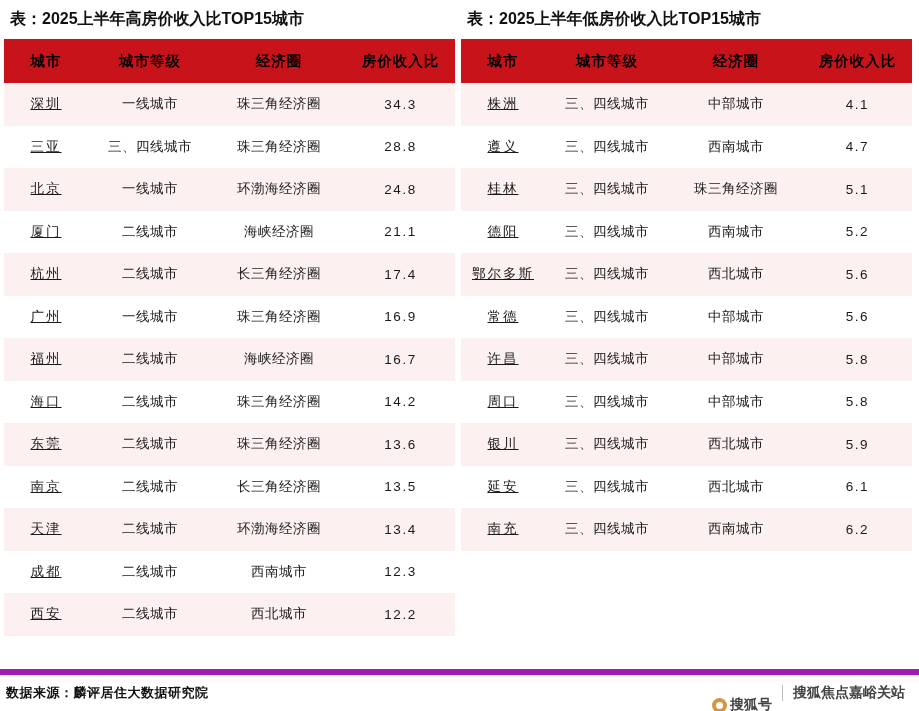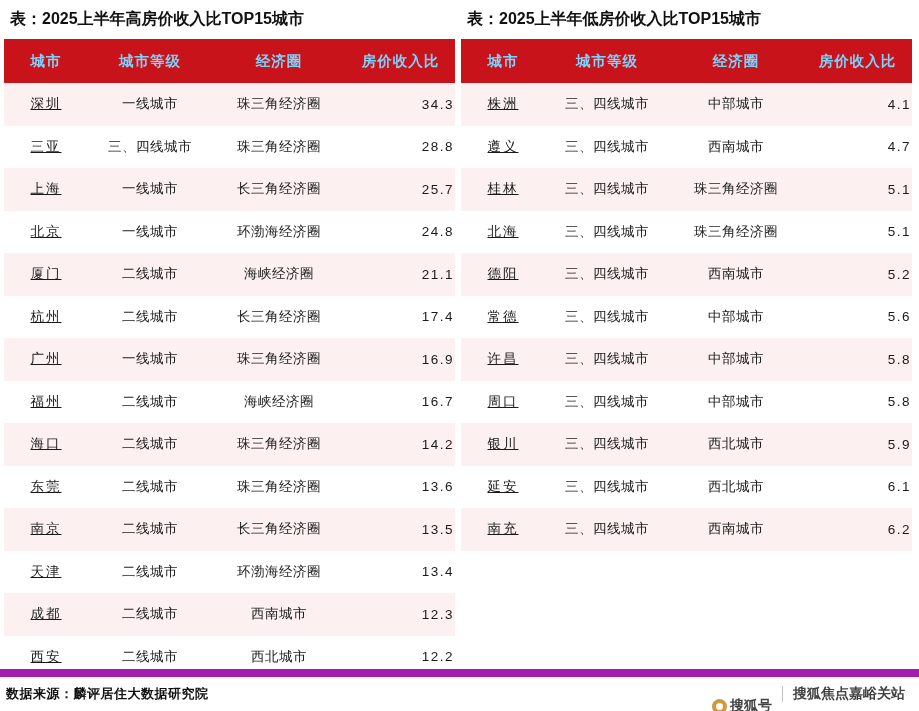--- a/index.html
+++ b/index.html
@@ -48,21 +48,21 @@
   .caption .cap-label {
     font-weight: bold;
   }
   table {
     border-collapse: collapse;
     width: 451px;
     table-layout: fixed;
   }
   thead th {
     background: #c8131b;
-    color: #7dd3fc;
+    color: #000000;
     font-size: 14.5px;
     font-weight: bold;
     height: 42px;
     text-align: center;
     letter-spacing: 1px;
     border: none;
   }
   tbody td {
     height: 40.5px;
     font-size: 13.5px;
@@ -76,34 +76,33 @@
   }
   tbody tr:nth-child(even) td {
     background: #ffffff;
   }
   tbody td.city {
     letter-spacing: 2px;
     text-decoration: underline;
   }
   tbody td.val {
     letter-spacing: 1.5px;
-    text-align: right;
   }
   .col-city { width: 84px; }
   .col-tier { width: 124px; }
   .col-zone { width: 134px; }
   .col-ratio { width: 109px; }
 
   .footer {
     position: absolute;
     left: 0;
     bottom: 0;
     width: 919px;
     height: 42px;
-    border-top: 8px solid #a21caf;
+    border-top: 6px solid #a21caf;
     box-sizing: border-box;
     display: flex;
     align-items: center;
     justify-content: space-between;
     padding: 0 14px 0 6px;
     background: #ffffff;
   }
   .source {
     font-size: 13px;
     font-weight: bold;
@@ -186,26 +185,20 @@
             <td>珠三角经济圈</td>
             <td class="val">34.3</td>
           </tr>
           <tr>
             <td class="city">三亚</td>
             <td>三、四线城市</td>
             <td>珠三角经济圈</td>
             <td class="val">28.8</td>
           </tr>
           <tr>
-            <td class="city">上海</td>
-            <td>一线城市</td>
-            <td>长三角经济圈</td>
-            <td class="val">25.7</td>
-          </tr>
-          <tr>
             <td class="city">北京</td>
             <td>一线城市</td>
             <td>环渤海经济圈</td>
             <td class="val">24.8</td>
           </tr>
           <tr>
             <td class="city">厦门</td>
             <td>二线城市</td>
             <td>海峡经济圈</td>
             <td class="val">21.1</td>
@@ -300,30 +293,30 @@
             <td>西南城市</td>
             <td class="val">4.7</td>
           </tr>
           <tr>
             <td class="city">桂林</td>
             <td>三、四线城市</td>
             <td>珠三角经济圈</td>
             <td class="val">5.1</td>
           </tr>
           <tr>
-            <td class="city">北海</td>
-            <td>三、四线城市</td>
-            <td>珠三角经济圈</td>
-            <td class="val">5.1</td>
-          </tr>
-          <tr>
             <td class="city">德阳</td>
             <td>三、四线城市</td>
             <td>西南城市</td>
             <td class="val">5.2</td>
+          </tr>
+          <tr>
+            <td class="city">鄂尔多斯</td>
+            <td>三、四线城市</td>
+            <td>西北城市</td>
+            <td class="val">5.6</td>
           </tr>
           <tr>
             <td class="city">常德</td>
             <td>三、四线城市</td>
             <td>中部城市</td>
             <td class="val">5.6</td>
           </tr>
           <tr>
             <td class="city">许昌</td>
             <td>三、四线城市</td>

